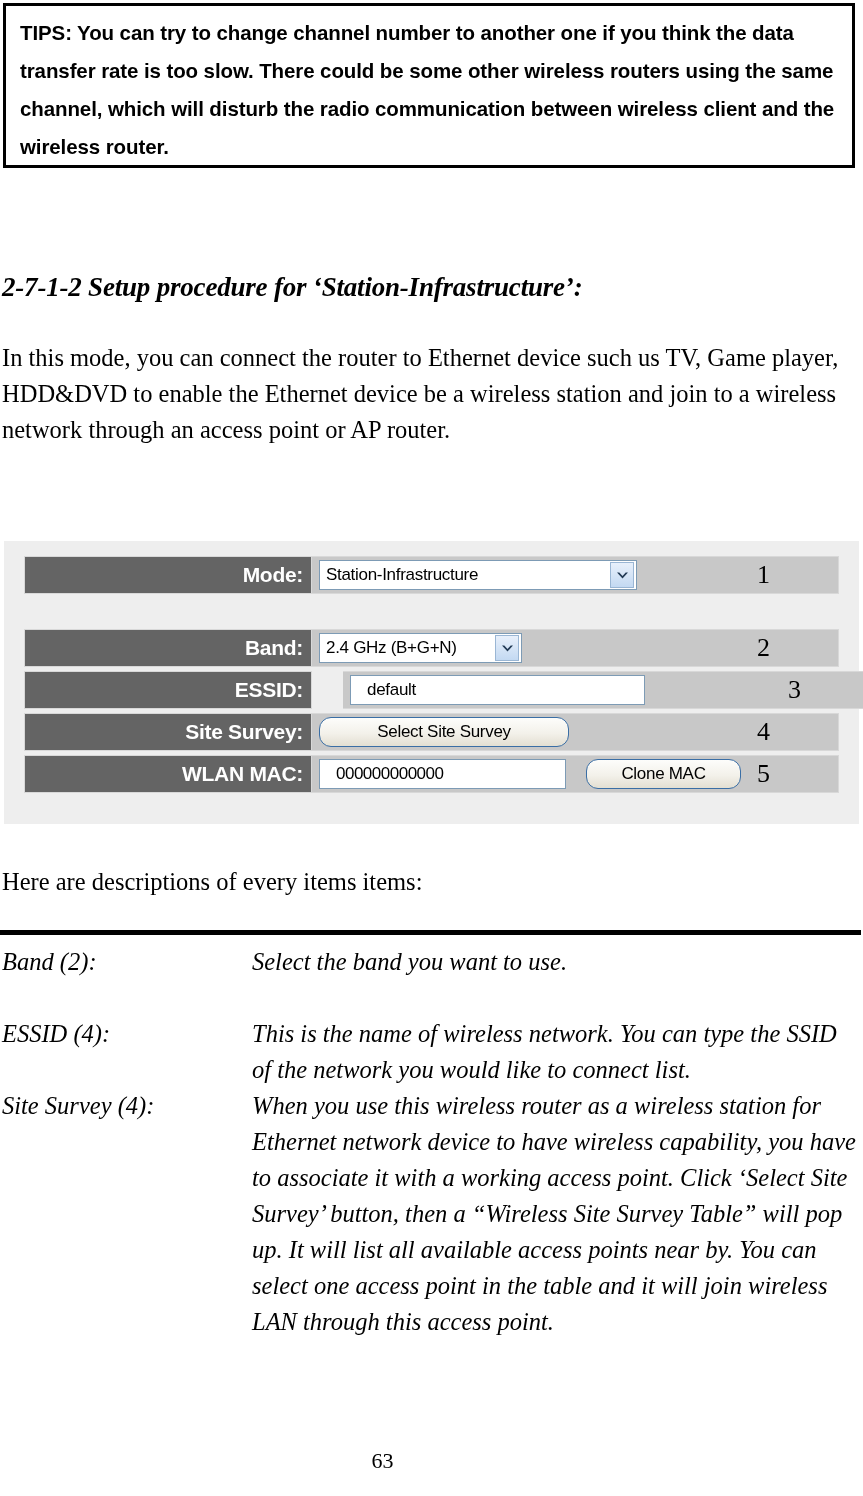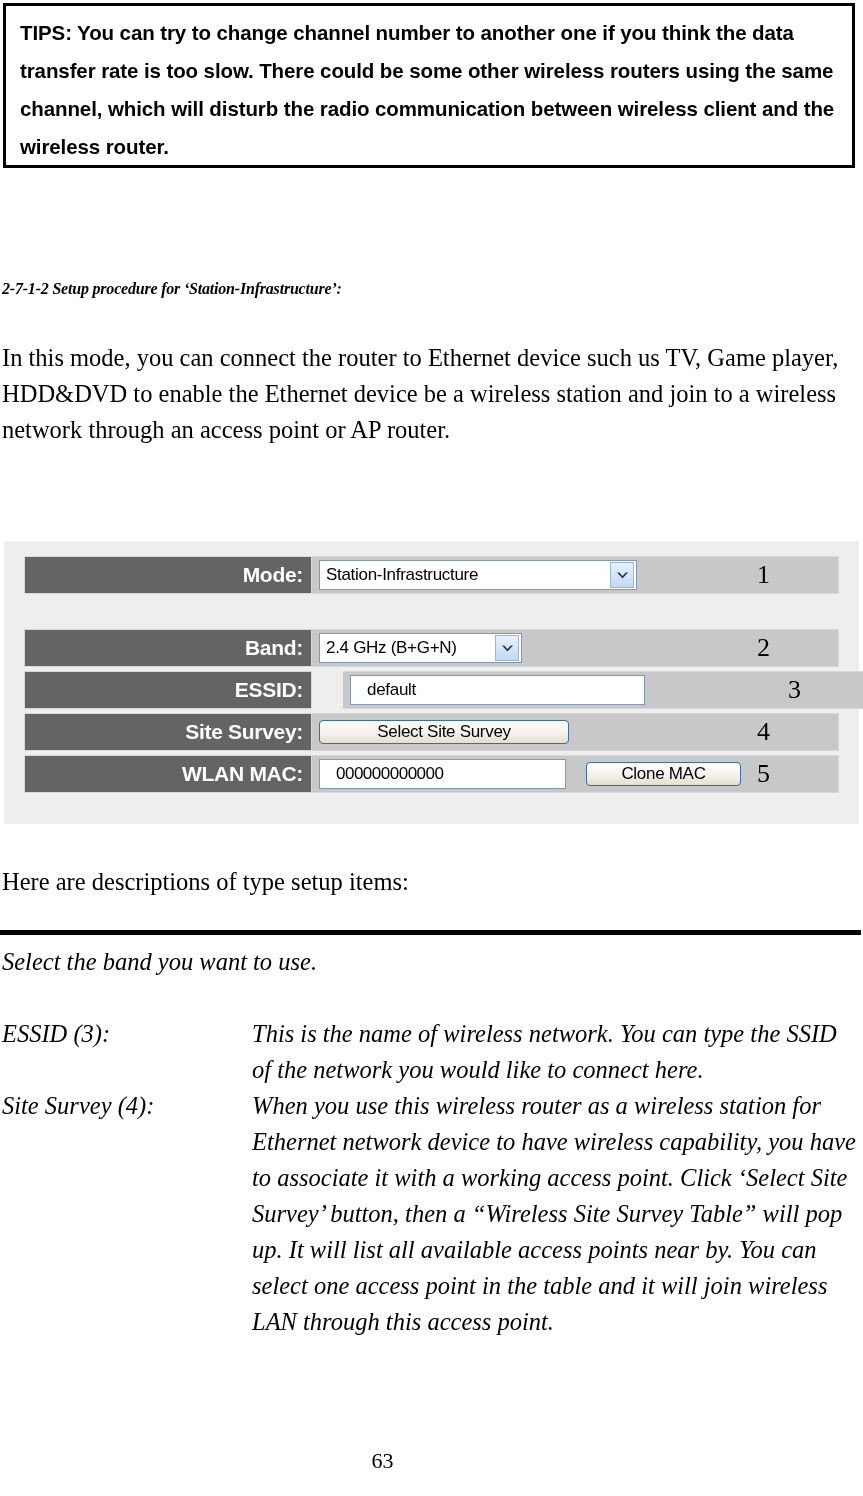--- a/index.html
+++ b/index.html
@@ -34,25 +34,25 @@
     line-height: 38px;
     color: #000000;
     padding: 8px 14px 0 14px;
     letter-spacing: -0.1px;
   }
 
   
   .section-heading {
     position: absolute;
     left: 2px;
-    top: 280px;
+    top: 272px;
     font-family: "Liberation Serif", "DejaVu Serif", serif;
     font-weight: bold;
     font-style: italic;
-    font-size: 16px;
+    font-size: 27px;
     letter-spacing: -0.2px;
     white-space: nowrap;
   }
 
   
   .intro-para {
     position: absolute;
     left: 2px;
     top: 340px;
     width: 838px;
@@ -151,24 +151,24 @@
     padding-left: 16px;
     font-family: "Liberation Sans", "DejaVu Sans", sans-serif;
     font-size: 17px;
     letter-spacing: -0.3px;
     color: #000000;
   }
   .xp-input.essid { width: 295px; }
   .xp-input.mac   { width: 247px; letter-spacing: -0.5px; }
 
   .xp-button {
-    height: 24px;
+    height: 30px;
     background: linear-gradient(to bottom, #fdfdfb 0%, #f3f1ea 55%, #e3dfd2 100%);
     border: 1px solid #3a6ea5;
-    border-radius: 4px;
+    border-radius: 12px;
     box-sizing: border-box;
     display: flex;
     align-items: center;
     justify-content: center;
     font-family: "Liberation Sans", "DejaVu Sans", sans-serif;
     font-size: 17px;
     letter-spacing: -0.3px;
     color: #000000;
   }
   .xp-button.site  { width: 250px; }
@@ -301,35 +301,36 @@
     <div class="ui-label">WLAN MAC:</div>
     <div class="ui-value">
       <div class="xp-input mac">000000000000</div>
       <div class="xp-button clone">Clone MAC</div>
       <span class="ui-number">5</span>
     </div>
   </div>
 
 </div>
 
-<div class="desc-intro">Here are descriptions of type setup items:</div>
+<div class="desc-intro">Here are descriptions of every items items:</div>
 
 <div class="divider-rule"></div>
 
 <div class="def-list">
 
   <div class="def-row">
+    <div class="def-term">Band (2):</div>
     <div class="def-desc">Select the band you want to use.</div>
   </div>
 
   <div class="def-gap"></div>
 
   <div class="def-row">
-    <div class="def-term">ESSID (3):</div>
-    <div class="def-desc">This is the name of wireless network. You can type the SSID of the network you would like to connect here.</div>
+    <div class="def-term">ESSID (4):</div>
+    <div class="def-desc">This is the name of wireless network. You can type the SSID of the network you would like to connect list.</div>
   </div>
 
   <div class="def-row">
     <div class="def-term">Site Survey (4):</div>
     <div class="def-desc">When you use this wireless router as a wireless station for Ethernet network device to have wireless capability, you have to associate it with a working access point. Click ‘Select Site Survey’ button, then a “Wireless Site Survey Table” will pop up. It will list all available access points near by. You can select one access point in the table and it will join wireless LAN through this access point.</div>
   </div>
 
 </div>
 
 <div class="page-number">63</div>

